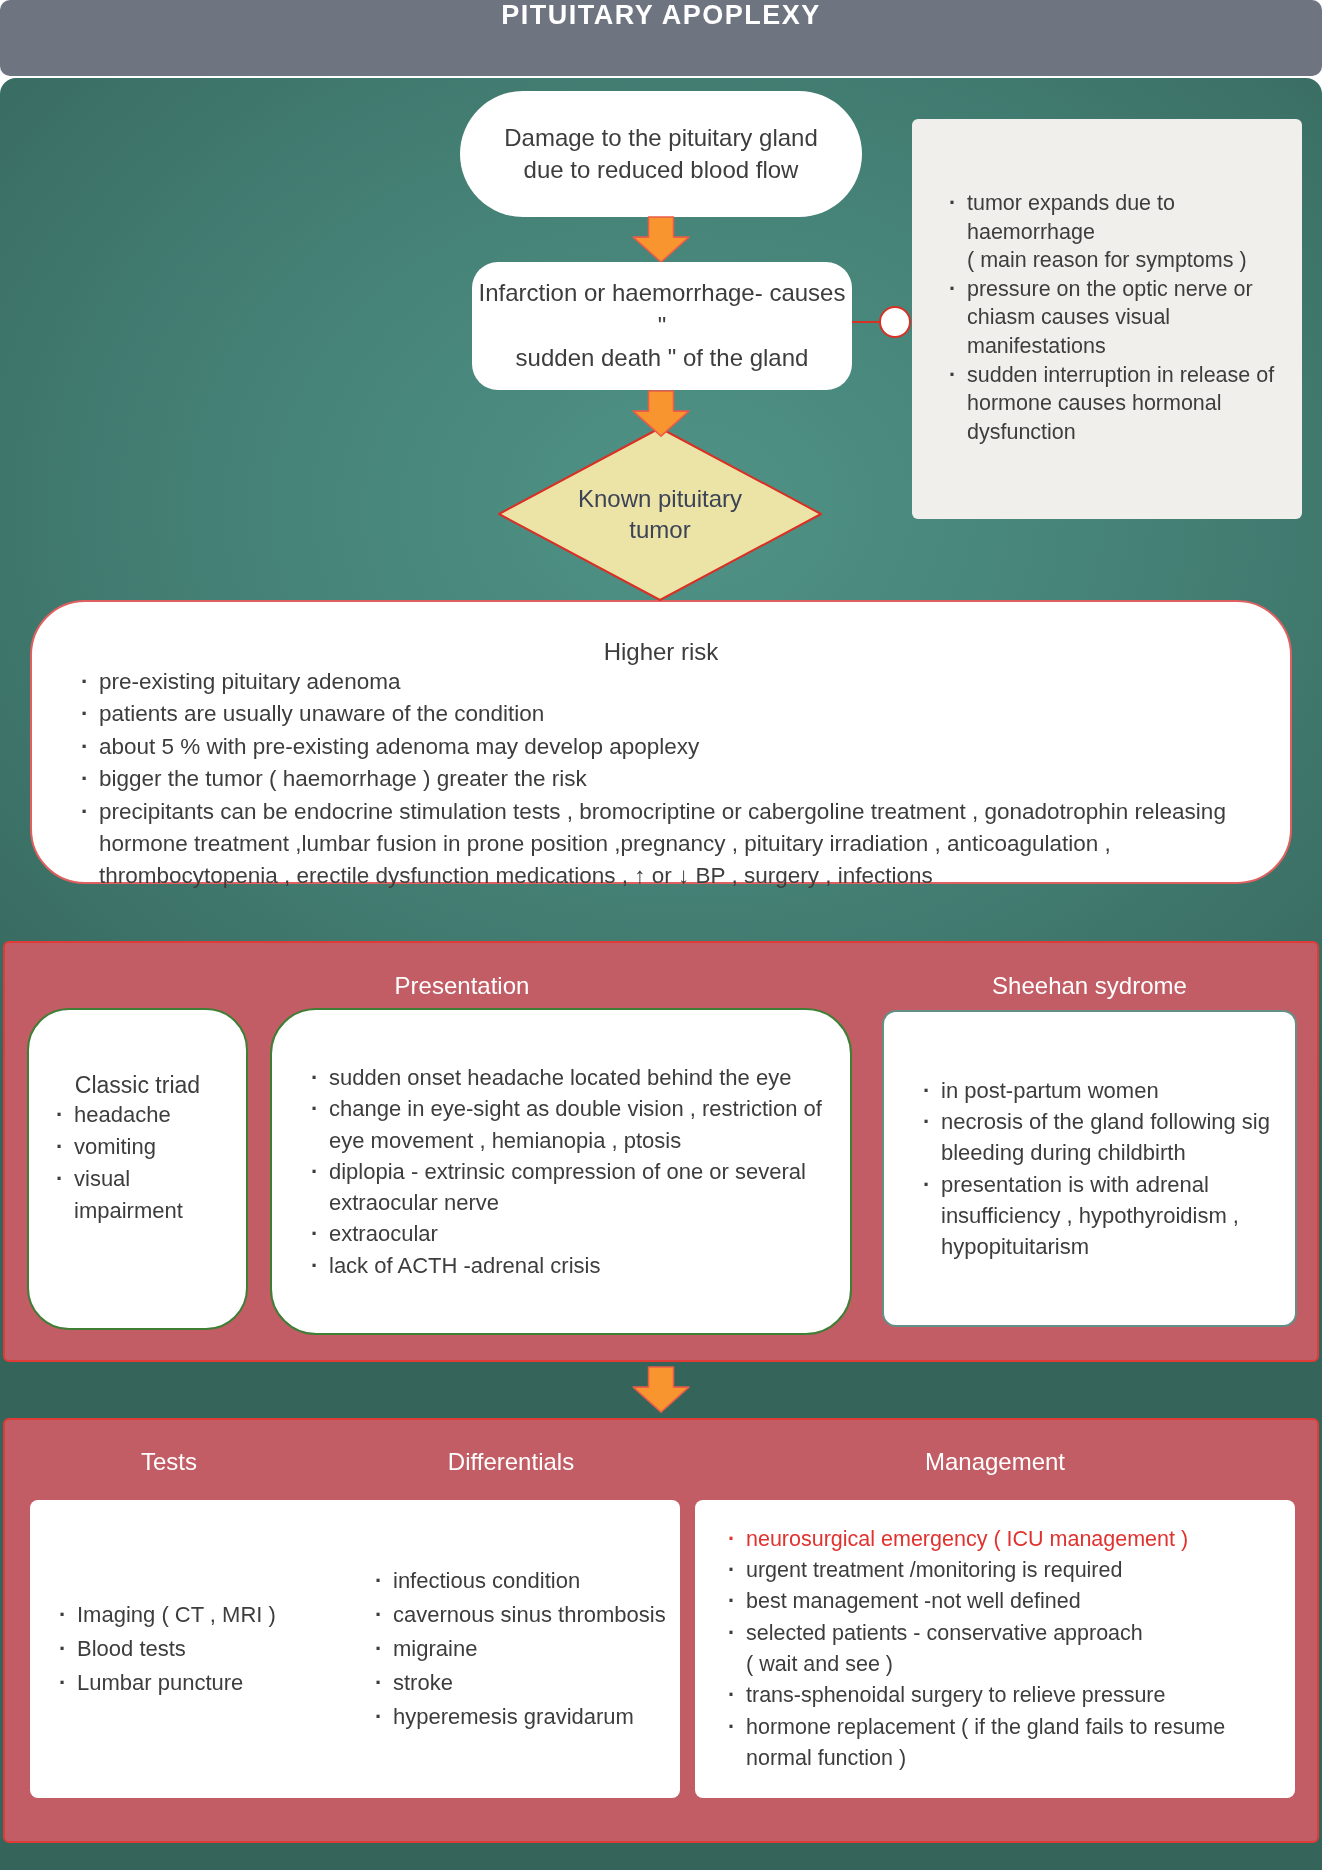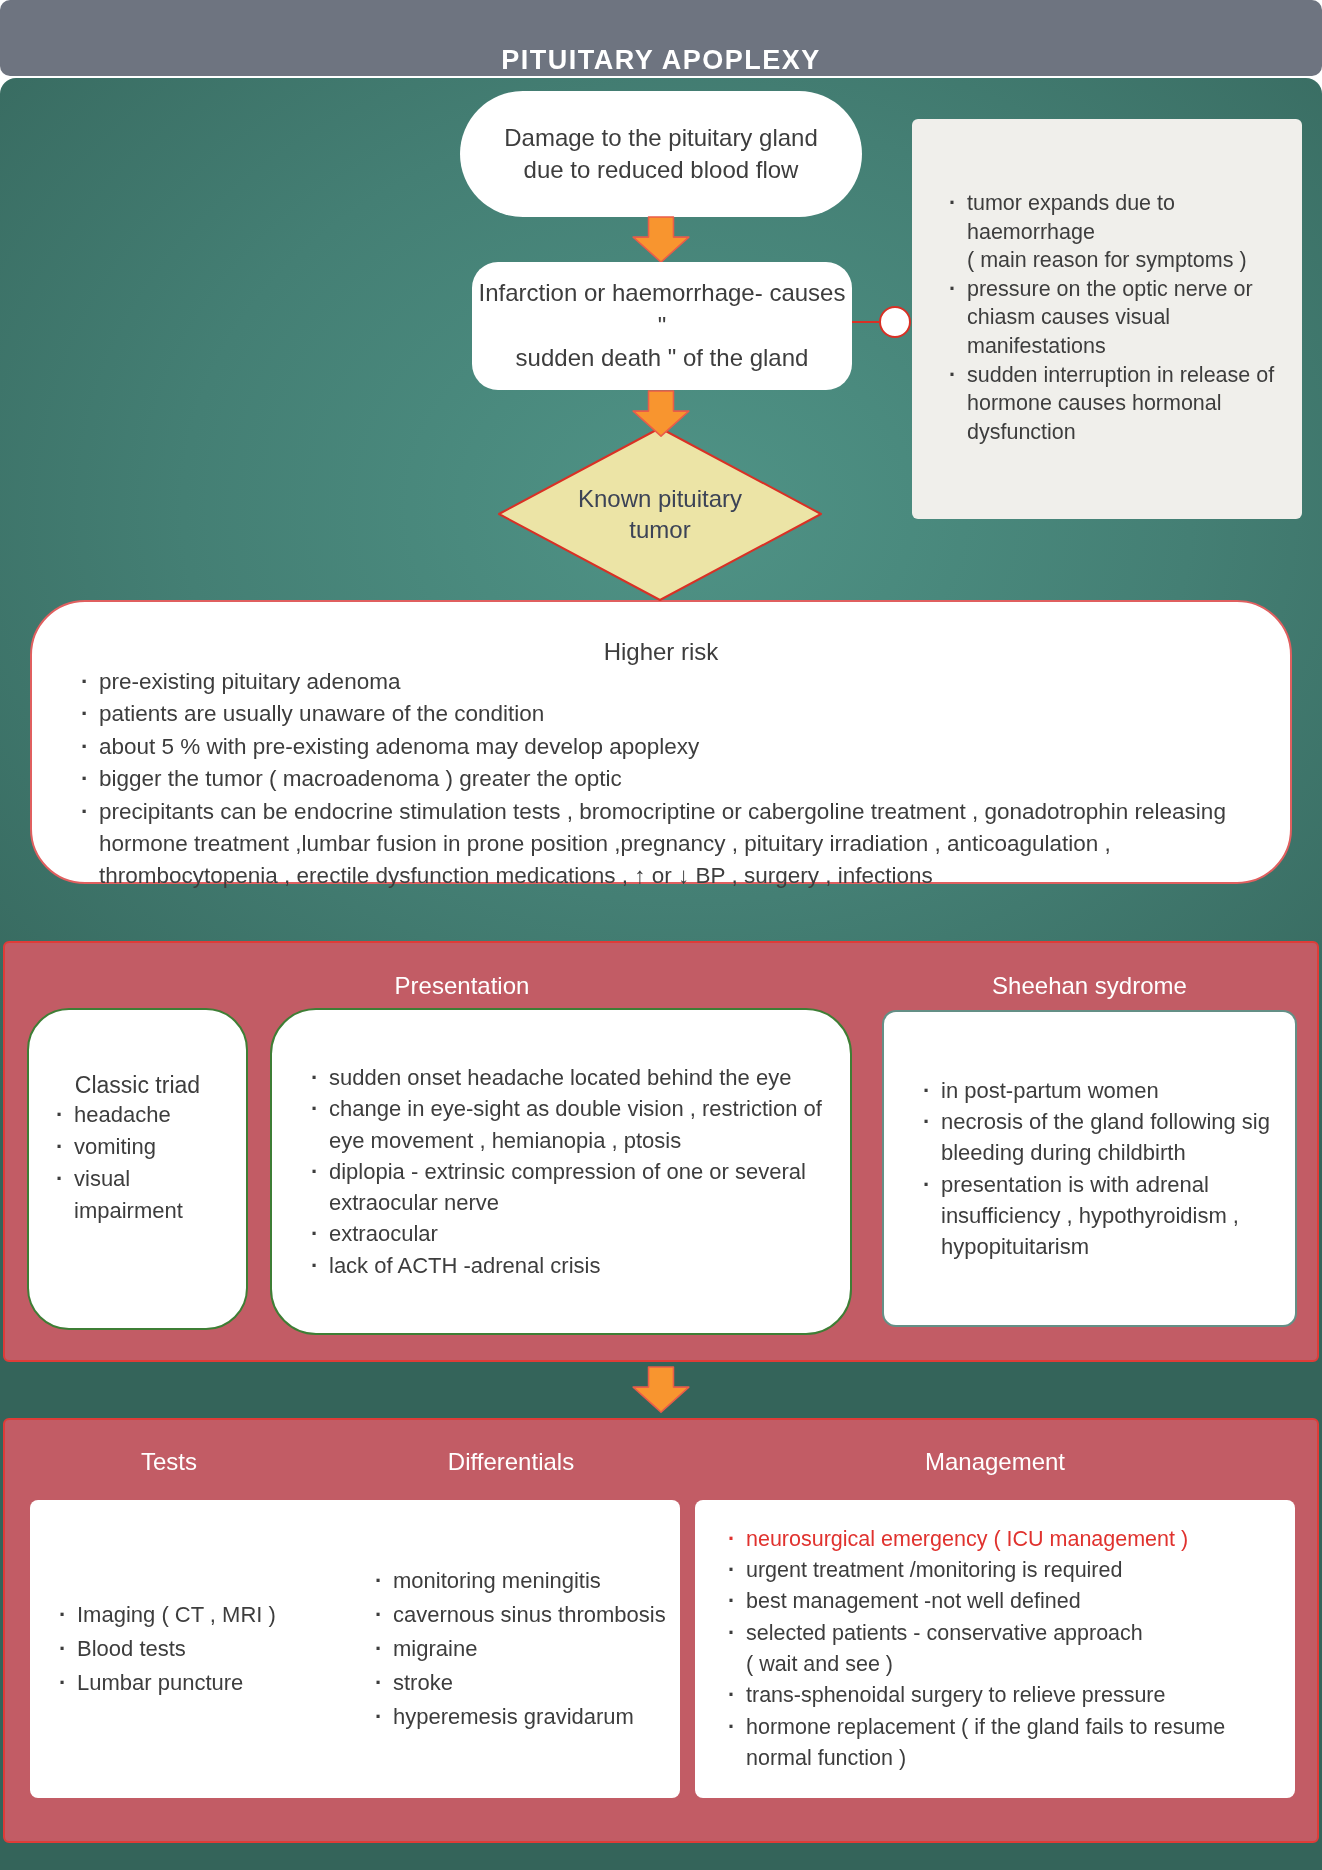--- a/index.html
+++ b/index.html
@@ -2,21 +2,21 @@
 <html><head>
 <meta charset="utf-8">
 <style>
   html,body{margin:0;padding:0;background:#fff;}
   #canvas{position:relative;width:1322px;height:1870px;background:#ffffff;overflow:hidden;
           font-family:"Liberation Sans",sans-serif;color:#3d3d3d;}
   .abs{position:absolute;box-sizing:border-box;}
 
   
   .header{left:0;top:0;width:1322px;height:76px;background:#6e7480;border-radius:10px;
-          display:flex;align-items:flex-end;justify-content:center;}
+          display:flex;align-items:flex-start;justify-content:center;}
   .header-title{color:#ffffff;font-size:27px;font-weight:bold;letter-spacing:1.5px;}
 
   
   .body-bg{left:0;top:78px;width:1322px;height:1792px;border-radius:16px 16px 0 0;
            background:radial-gradient(ellipse 1050px 820px at 52% 24%,#4f9386 0%,#447f74 48%,#34645a 100%);}
 
   
   .flow-box{background:#ffffff;display:flex;align-items:center;justify-content:center;
             text-align:center;font-size:24px;line-height:1.35;white-space:pre-line;}
   .box-damage{left:460px;top:91px;width:402px;height:126px;border-radius:63px;}
@@ -118,21 +118,21 @@
 dysfunction</li>
     </ul>
   </div>
 
   <div class="abs hr-box">
     <div class="hr-title">Higher risk</div>
     <ul class="blist hr-list">
       <li>pre-existing pituitary adenoma</li>
       <li>patients are usually unaware of the condition</li>
       <li>about 5 % with pre-existing adenoma may develop apoplexy</li>
-      <li>bigger the tumor ( macroadenoma ) greater the optic</li>
+      <li>bigger the tumor ( haemorrhage ) greater the risk</li>
       <li>precipitants can be endocrine stimulation tests , bromocriptine or cabergoline treatment , gonadotrophin releasing hormone treatment ,lumbar fusion in prone position ,pregnancy , pituitary irradiation , anticoagulation , thrombocytopenia , erectile dysfunction medications , ↑ or ↓ BP , surgery , infections</li>
     </ul>
   </div>
 
   <svg class="abs diamond-wrap" viewBox="0 0 330 180">
     <polygon points="165,4 326,90 165,176 4,90" fill="#ece4a6" stroke="#d93025" stroke-width="2" stroke-linejoin="round"></polygon>
   </svg>
   <div class="abs diamond-label">Known pituitary
 tumor</div>
 
@@ -183,21 +183,21 @@
   <div class="abs card tests-box">
     <ul class="blist tests-list">
       <li>Imaging ( CT , MRI )</li>
       <li>Blood tests</li>
       <li>Lumbar puncture</li>
     </ul>
   </div>
 
   <div class="abs card diff-box">
     <ul class="blist diff-list">
-      <li>monitoring meningitis</li>
+      <li>infectious condition</li>
       <li>cavernous sinus thrombosis</li>
       <li>migraine</li>
       <li>stroke</li>
       <li>hyperemesis gravidarum</li>
     </ul>
   </div>
 
   <div class="abs card mgmt-box">
     <ul class="blist mgmt-list">
       <li class="mgmt-red">neurosurgical emergency ( ICU management )</li>

